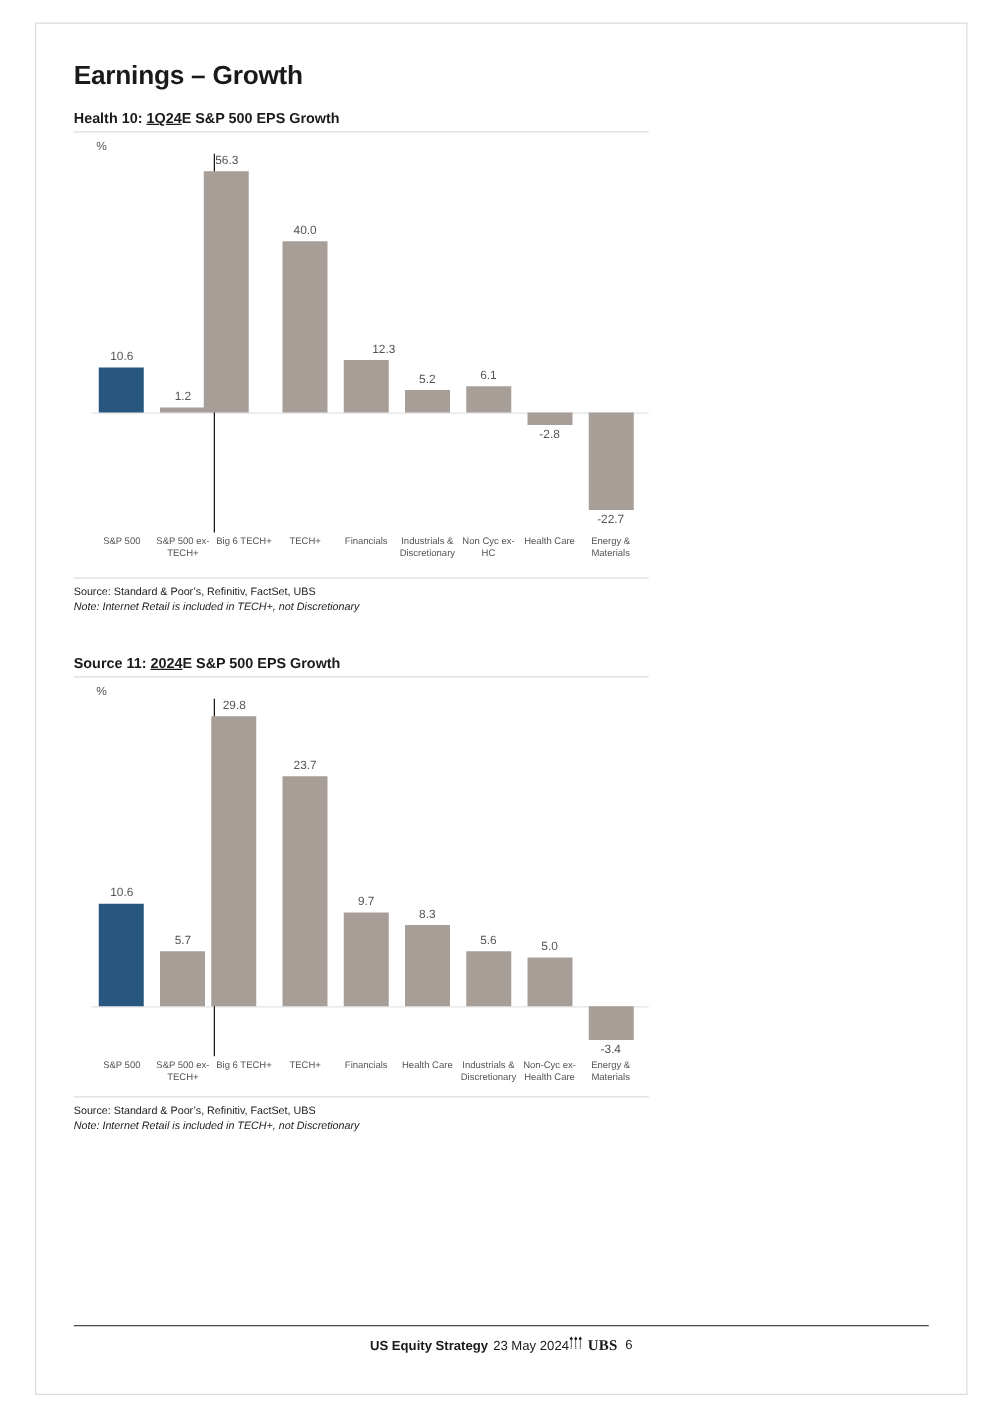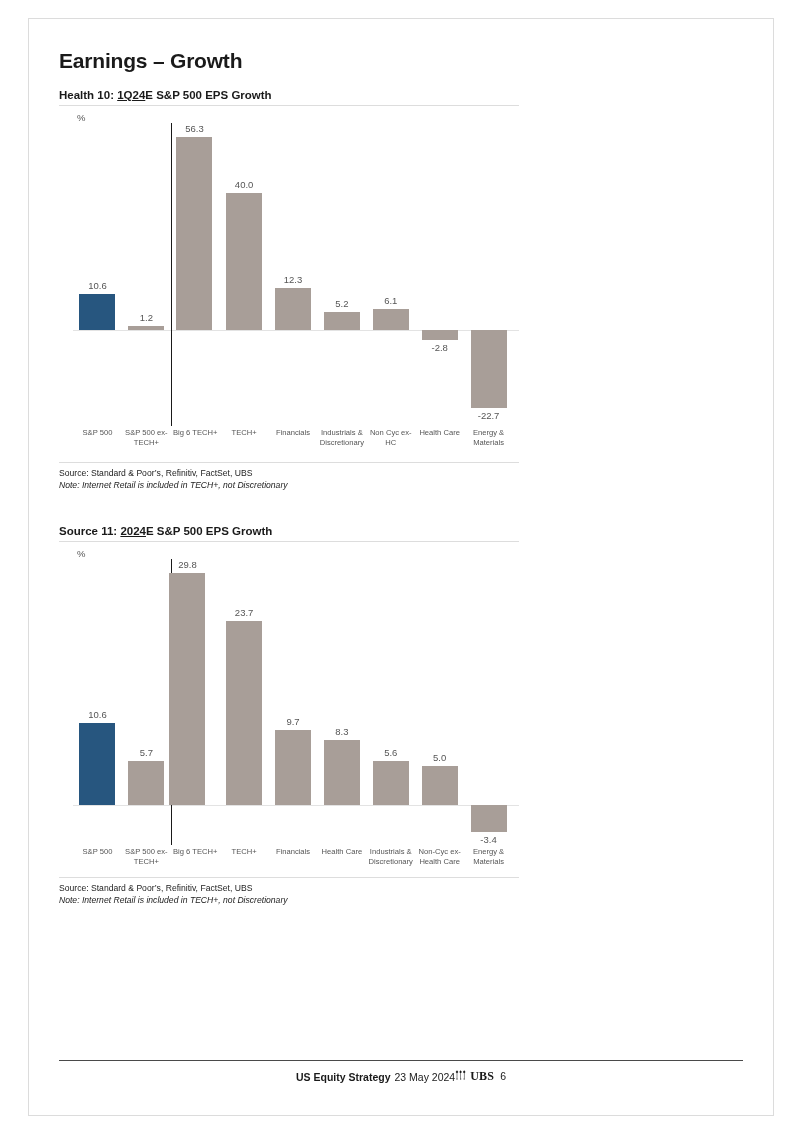--- a/index.html
+++ b/index.html
@@ -206,31 +206,31 @@
           <div class="divider" id="divider-0" style="left: 111.778px; top: 0px; height: 303px;"></div>
           <div class="bars" id="bars-0">
               <div class="bar-col" style="left: 14px; width: 48.8889px;">
                 <div class="bar highlight" style="width: 36px; height: 36.3375px; top: 170.663px;"></div>
                 <div class="bar-label" style="top: 156.663px;">10.6</div>
               </div>
               <div class="bar-col" style="left: 62.8889px; width: 48.8889px;">
                 <div class="bar" style="width: 36px; height: 4.11368px; top: 202.886px;"></div>
                 <div class="bar-label" style="top: 188.886px;">1.2</div>
               </div>
-              <div class="bar-col" style="left: 111px; width: 48.8889px;">
+              <div class="bar-col" style="left: 98px; width: 48.8889px;">
                 <div class="bar" style="width: 36px; height: 193px; top: 14px;"></div>
                 <div class="bar-label" style="top: 0px;">56.3</div>
               </div>
               <div class="bar-col" style="left: 160.667px; width: 48.8889px;">
                 <div class="bar" style="width: 36px; height: 137.123px; top: 69.8774px;"></div>
                 <div class="bar-label" style="top: 55.8774px;">40.0</div>
               </div>
               <div class="bar-col" style="left: 209.556px; width: 48.8889px;">
                 <div class="bar" style="width: 36px; height: 42.1652px; top: 164.835px;"></div>
-                <div class="bar-label" style="top: 150.835px;">12.3</div>
+                <div class="bar-label" style="top: 150.835px; margin-left: 14px;">12.3</div>
               </div>
               <div class="bar-col" style="left: 258.444px; width: 48.8889px;">
                 <div class="bar" style="width: 36px; height: 17.8259px; top: 189.174px;"></div>
                 <div class="bar-label" style="top: 175.174px; text-align: right;">5.2</div>
               </div>
               <div class="bar-col" style="left: 307.333px; width: 48.8889px;">
                 <div class="bar" style="width: 36px; height: 20.9112px; top: 186.089px;"></div>
                 <div class="bar-label" style="top: 172.089px;">6.1</div>
               </div>
               <div class="bar-col" style="left: 356.222px; width: 48.8889px;">

